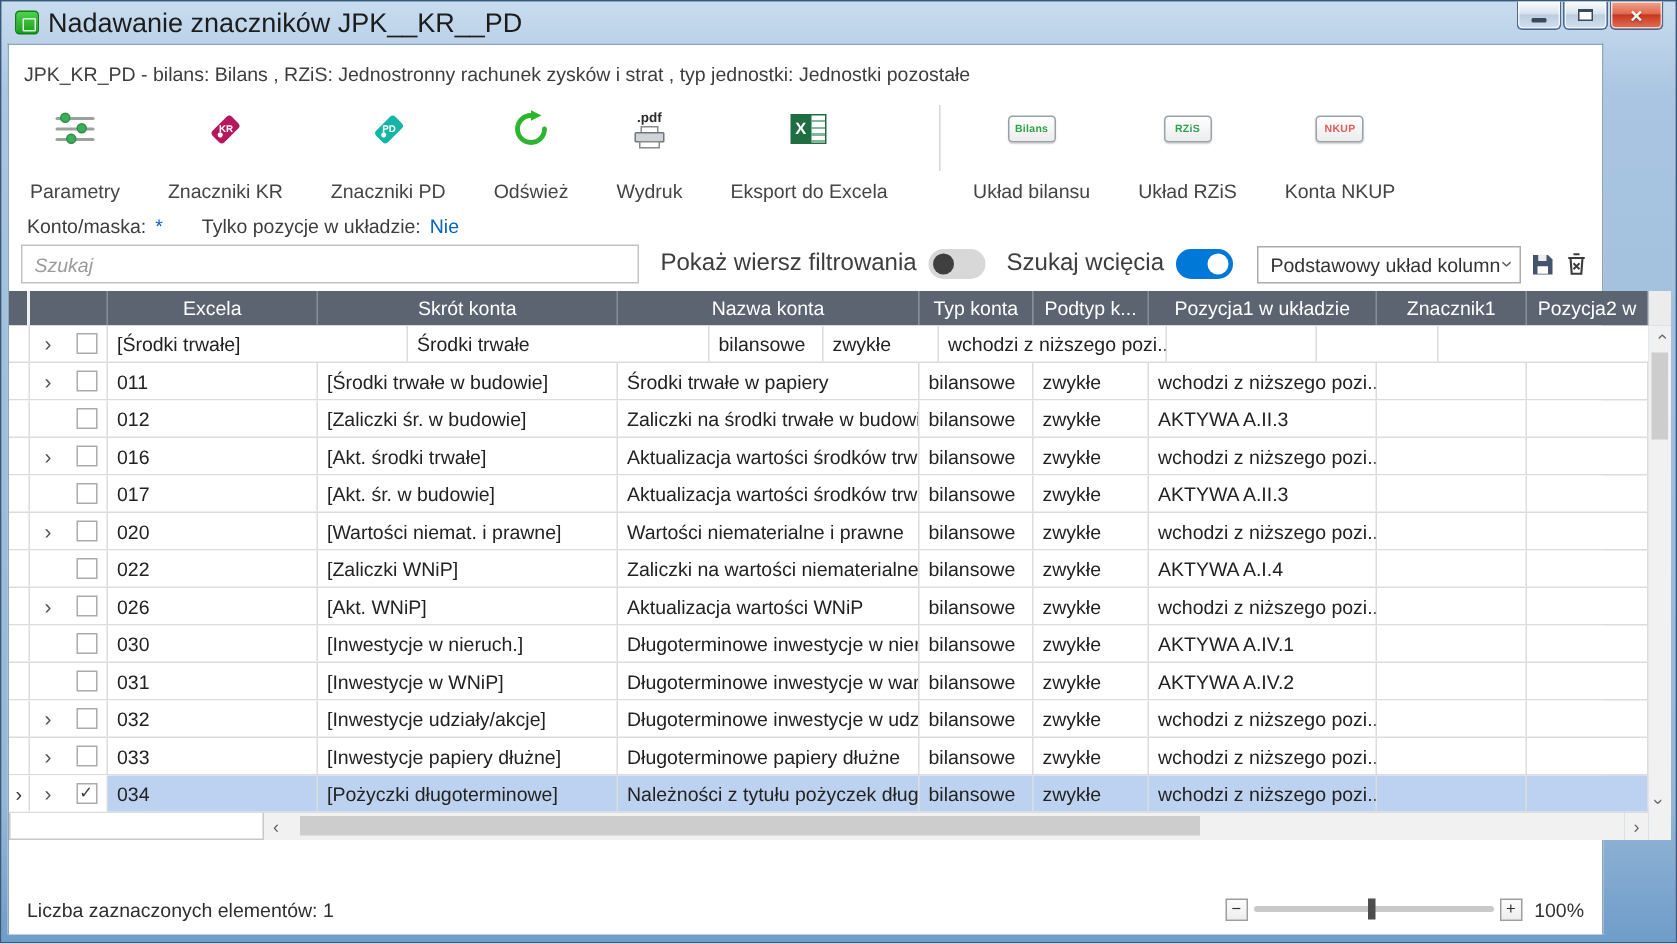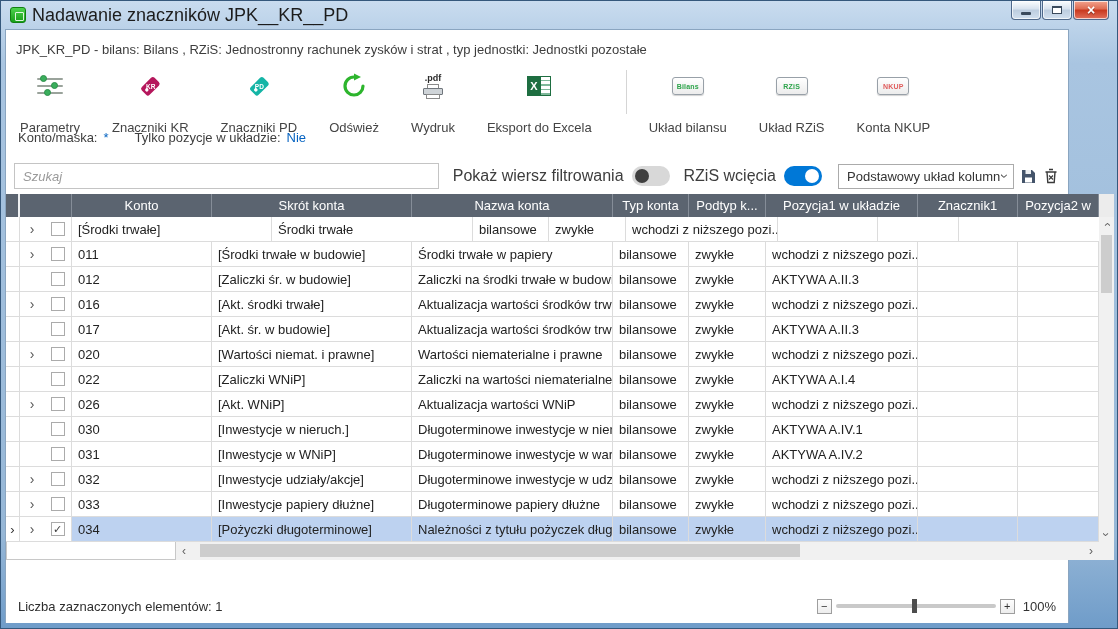--- a/index.html
+++ b/index.html
@@ -51,21 +51,21 @@
   .xl-x { width:13px; height:20px; background:#1e6e41; color:#fff; font-weight:bold; font-size:11px;
     display:flex; align-items:center; justify-content:center; }
   .xl-sheet { width:11px; height:20px; border:1px solid #1e6e41; background:#fff;
     background-image:repeating-linear-gradient(180deg,#fff 0 3px,#7fb89a 3px 4.5px); }
   
   .badge { min-width:32px; height:18px; padding:0 3px; border:1px solid #98a0a8; border-radius:3px;
     background:linear-gradient(#fff,#ececec); font-size:7px; font-weight:bold;
     display:flex; align-items:center; justify-content:center; box-shadow:0 1px 1px rgba(0,0,0,.18); letter-spacing:.2px; }
   .badge.green { color:#2ca44a; } .badge.red { color:#e05c5c; }
   
-  .filter-line { height:28px; display:flex; align-items:flex-start; padding-left:12px; font-size:13px; color:#3d3d3d; }
+  .filter-line { height:28px; display:flex; align-items:flex-end; padding-left:12px; font-size:13px; color:#3d3d3d; }
   .filter-line .val { color:#0563c1; margin-left:6px; }
   .filter-line .lbl2 { margin-left:26px; }
   
   .controls-row { height:36px; display:flex; align-items:center; padding:0 8px; }
   .search-input { width:592px; height:26px; border:1px solid #c4c4c4; padding:0 8px; font-size:13px;
     font-style:italic; color:#555; font-family:"Liberation Sans",sans-serif; outline:none; cursor:text; }
   .search-input::placeholder { color:#9a9a9a; font-style:italic; }
   .ctl-right { margin-left:auto; display:flex; align-items:center; }
   .ctl-label { font-size:16px; color:#3d3d3d; margin:0 8px 0 14px; white-space:nowrap; }
   .toggle { width:38px; height:20px; border-radius:10px; position:relative; flex:none; }
@@ -254,21 +254,21 @@
       <span class="val">Nie</span>
     </div>
 
     <div class="controls-row">
       <input class="search-input" placeholder="Szukaj" style="">
       <div class="ctl-right">
         <span class="ctl-label">Pokaż wiersz filtrowania</span>
         <div class="toggle off">
           <div class="knob"></div>
         </div>
-        <span class="ctl-label">RZiS wcięcia</span>
+        <span class="ctl-label">Szukaj wcięcia</span>
         <div class="toggle on">
           <div class="knob"></div>
         </div>
         <div class="layout-select">
           <span>Podstawowy układ kolumn</span>
           <span class="chev">›</span>
         </div>
         <div class="icon-btn">
           <svg width="15" height="15" viewBox="0 0 15 15">
             <path d="M1 1 H11 L14 4 V14 H1 Z" fill="#44546a"></path>
@@ -282,21 +282,21 @@
             <path d="M5 7.5 l4 4 M9 7.5 l-4 4" stroke="#3a3a3a" stroke-width="1.2"></path>
           </svg>
         </div>
       </div>
     </div>
 
     <div class="grid">
       <div class="grid-header">
         <div class="hcell first" style="width:14px"></div>
         <div class="hcell" style="width:52px"></div>
-        <div class="hcell" style="width:140px">Konto</div>
+        <div class="hcell" style="width:140px">Excela</div>
         <div class="hcell" style="width:200px">Skrót konta</div>
         <div class="hcell" style="width:201px">Nazwa konta</div>
         <div class="hcell" style="width:76px">Typ konta</div>
         <div class="hcell" style="width:77px">Podtyp k...</div>
         <div class="hcell" style="width:152px">Pozycja1 w układzie</div>
         <div class="hcell" style="width:100px">Znacznik1</div>
         <div class="hcell" style="width:81px">Pozycja2 w</div>
         <div class="h-corner"></div>
       </div>
       <div class="grid-main">

